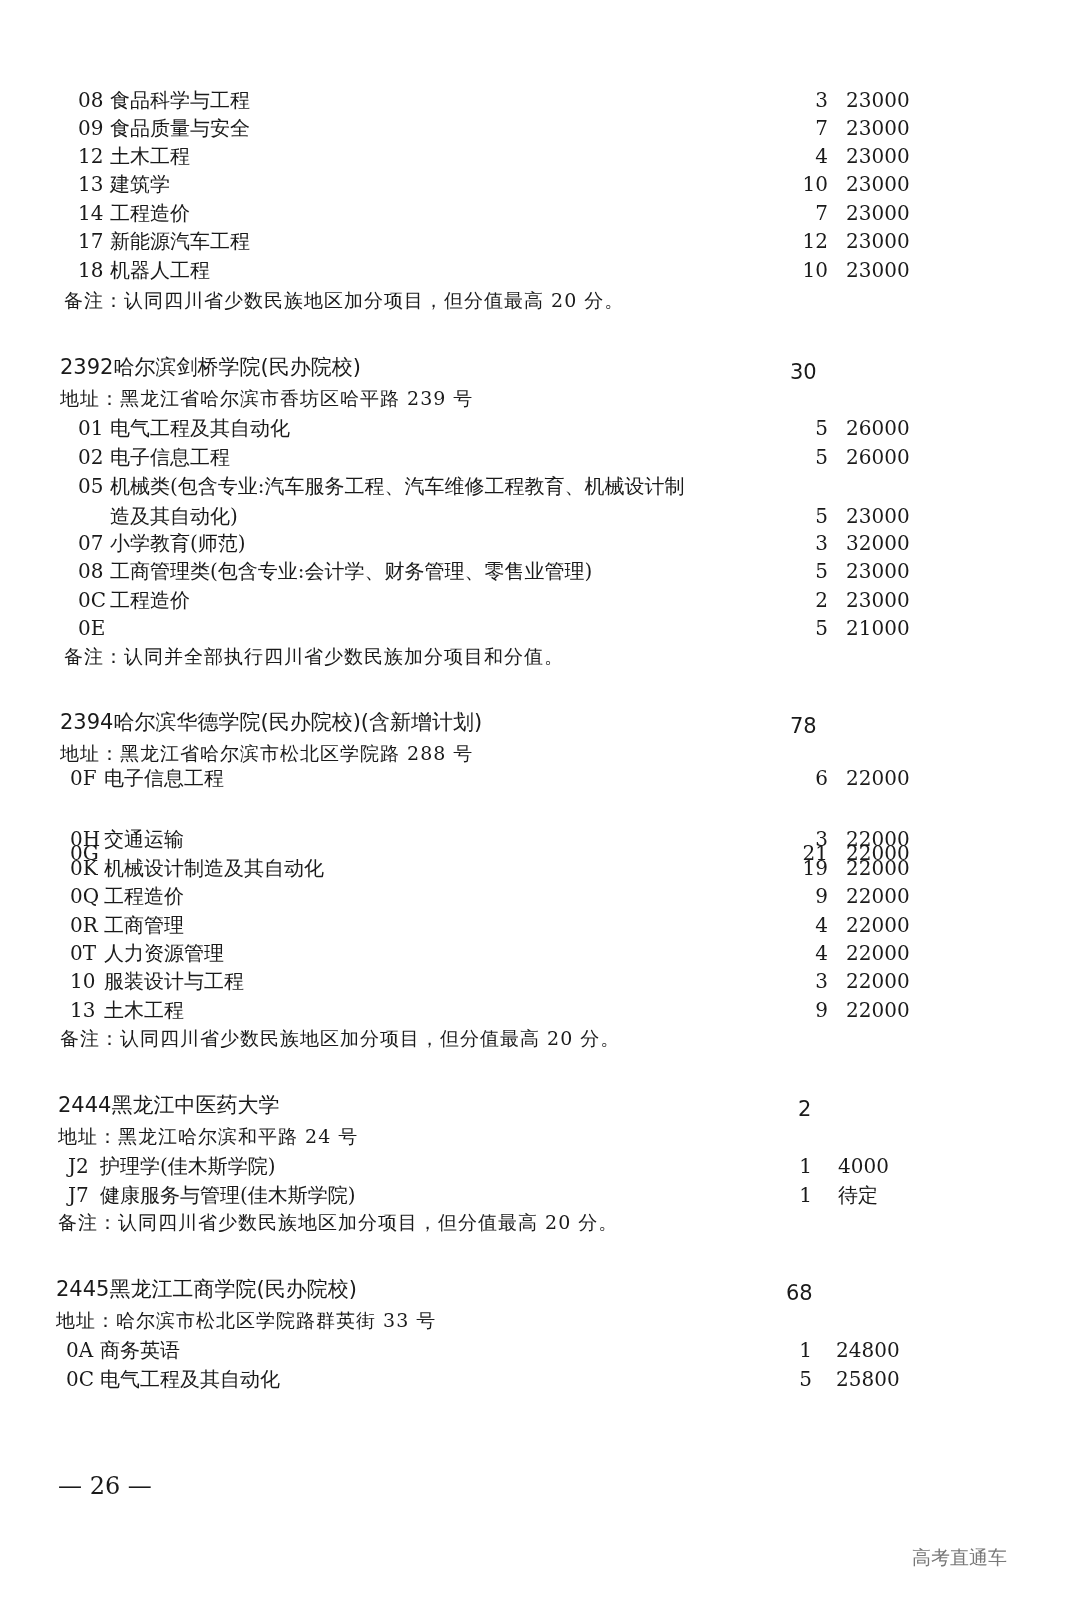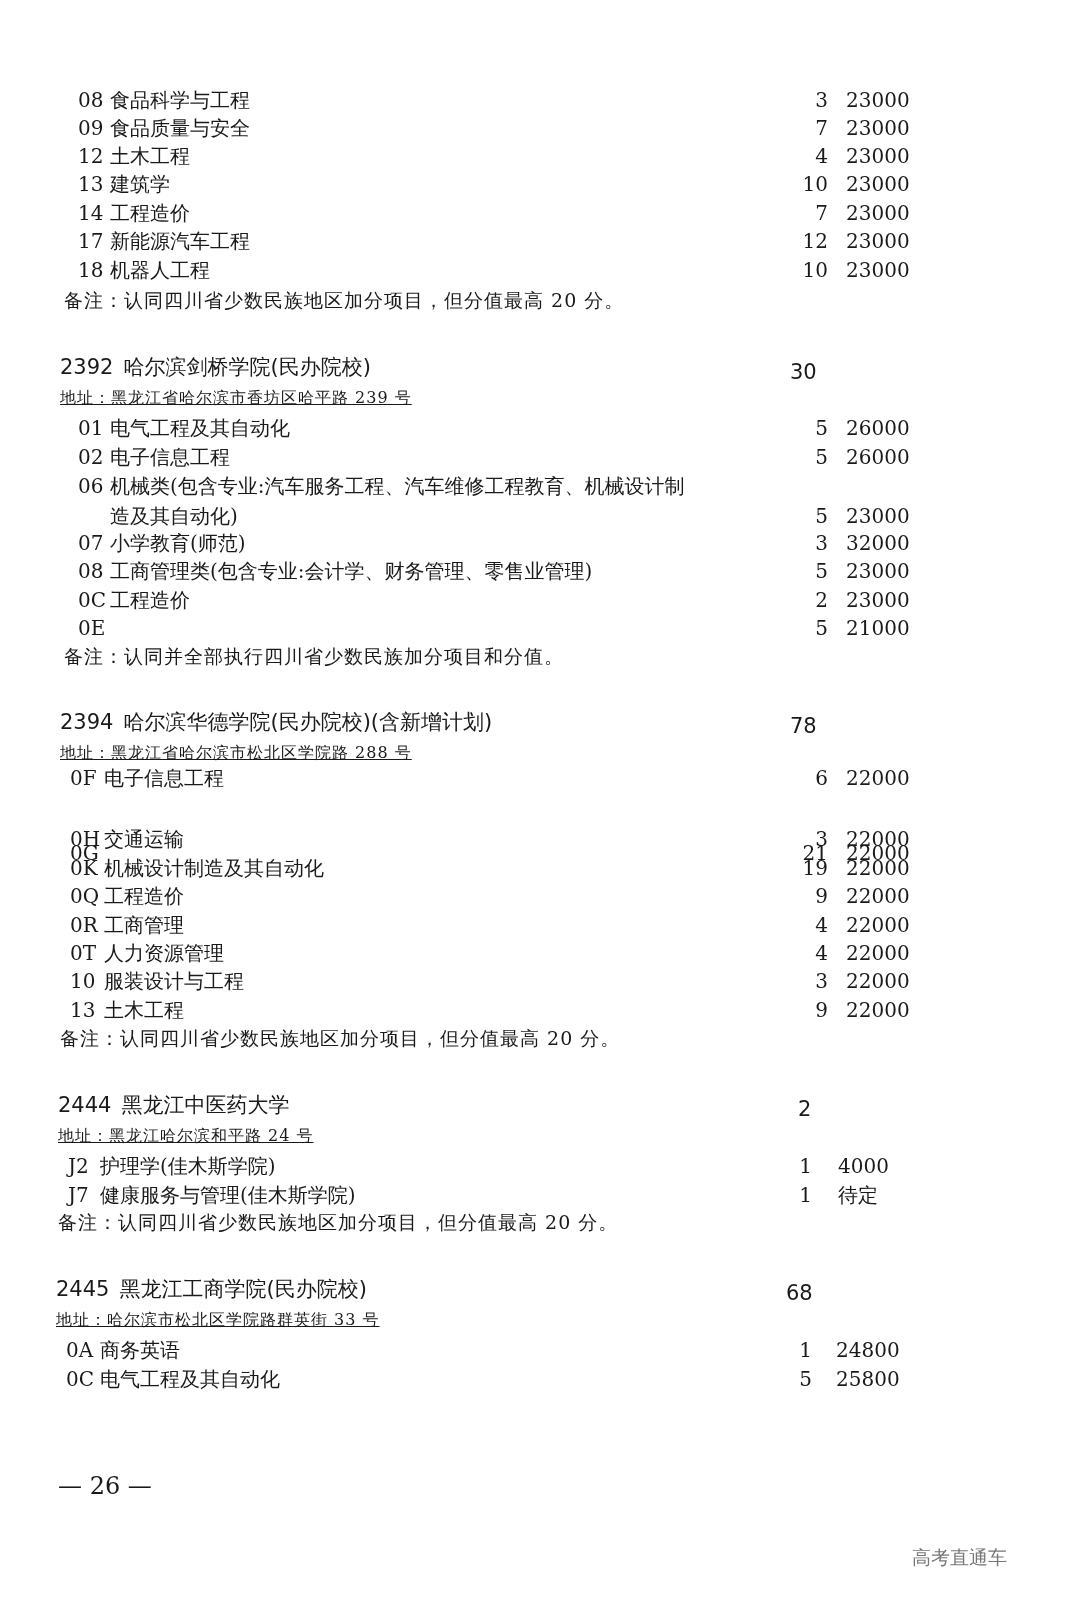--- a/index.html
+++ b/index.html
@@ -9,23 +9,23 @@
     font-family: "DejaVu Serif", "Liberation Serif", serif;
   }
   .page { position: absolute; left: 0; top: 0; width: 1080px; height: 1617px; }
   .row { position: absolute; left: 0; width: 1080px; height: 28px; font-size: 20px; line-height: 28px; white-space: nowrap; }
   .code { position: absolute; left: 78px; }
   .name { position: absolute; left: 110px; }
   .num  { position: absolute; width: 40px; text-align: right; left: 788px; }
   .fee  { position: absolute; left: 846px; }
   .note { position: absolute; left: 64px; font-size: 19px; line-height: 28px; white-space: nowrap; letter-spacing: 1px; }
   .head { position: absolute; left: 60px; font-family: "DejaVu Sans", "Liberation Sans", sans-serif; font-size: 21px; line-height: 30px; white-space: nowrap; }
-  .head .hcode { margin-right: 10px; }
+  .head .hcode { }
   .total { position: absolute; left: 790px; font-family: "DejaVu Sans", "Liberation Sans", sans-serif; font-size: 21px; line-height: 30px; }
-  .addr { position: absolute; left: 60px; font-size: 16px; line-height: 28px; white-space: nowrap; letter-spacing: 1px; text-decoration: underline; }
+  .addr { position: absolute; left: 60px; font-size: 19px; line-height: 28px; white-space: nowrap; letter-spacing: 1px; }
   .pageno { position: absolute; left: 58px; top: 1472px; font-size: 24px; }
   .watermark { position: absolute; left: 912px; top: 1545px; font-family: "DejaVu Sans", "Liberation Sans", sans-serif; font-size: 19px; color: #777777; }
 </style>
 </head>
 <body>
 
 <div class="page">
 
   <div>
     <div class="row" style="top:86px">
@@ -83,21 +83,21 @@
         <span class="num">5</span>
         <span class="fee">26000</span>
       </div>
     <div class="row" style="top:443px">
         <span class="code">02</span>
         <span class="name">电子信息工程</span>
         <span class="num">5</span>
         <span class="fee">26000</span>
       </div>
     <div class="row" style="top:472px">
-        <span class="code">06</span>
+        <span class="code">05</span>
         <span class="name">机械类(包含专业:汽车服务工程、汽车维修工程教育、机械设计制</span>
       </div>
     <div class="row" style="top:502px">
         <span class="name">造及其自动化)</span>
         <span class="num">5</span>
         <span class="fee">23000</span>
       </div>
     <div class="row" style="top:529px">
         <span class="code">07</span>
         <span class="name">小学教育(师范)</span>

